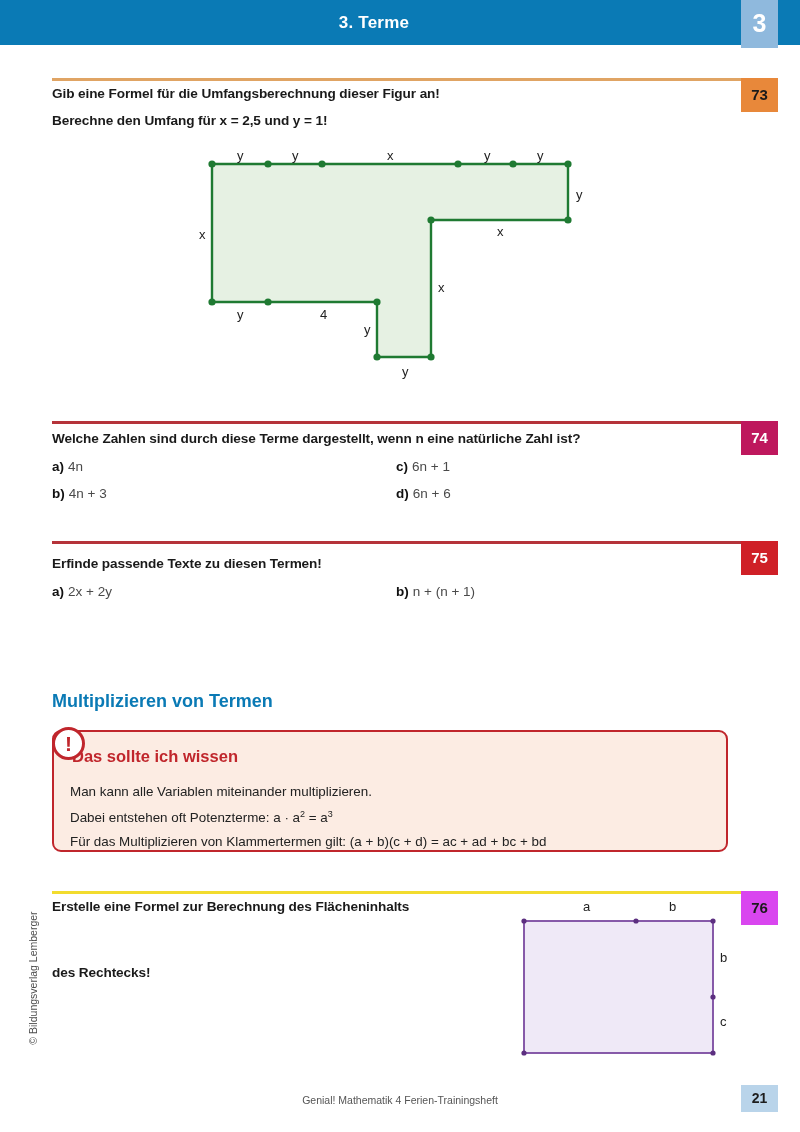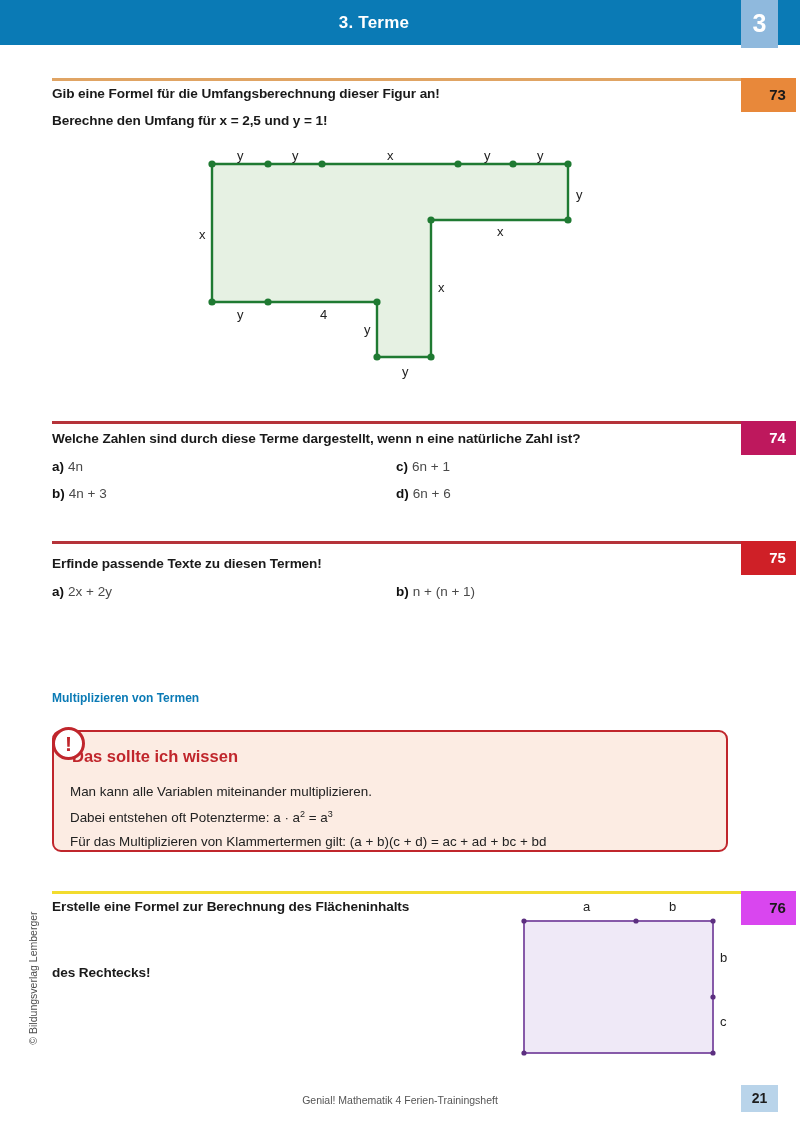--- a/index.html
+++ b/index.html
@@ -54,21 +54,20 @@
   }
   .ex-badge {
     position: absolute;
     left: 741px;
     width: 37px; height: 34px;
     text-align: center;
     line-height: 34px;
     font-size: 15px;
     font-weight: bold;
     color: #1a1a1a;
-    padding-left: 18px;
   }
   .q-text {
     position: absolute;
     font-size: 13.6px;
     font-weight: bold;
     color: #1a1a1a;
     letter-spacing: -.1px;
   }
   .sub-item {
     position: absolute;
@@ -86,21 +85,21 @@
   .fig-label {
     position: absolute;
     font-size: 13px;
     color: #222222;
     font-family: "Liberation Sans", sans-serif;
   }
 
   
   .section-heading {
     position: absolute;
-    font-size: 12px;
+    font-size: 18px;
     font-weight: bold;
     color: #0a7ab5;
   }
 
   
   .info-box {
     position: absolute;
     left: 52px; top: 730px;
     width: 676px; height: 122px;
     background: #fcece3;

